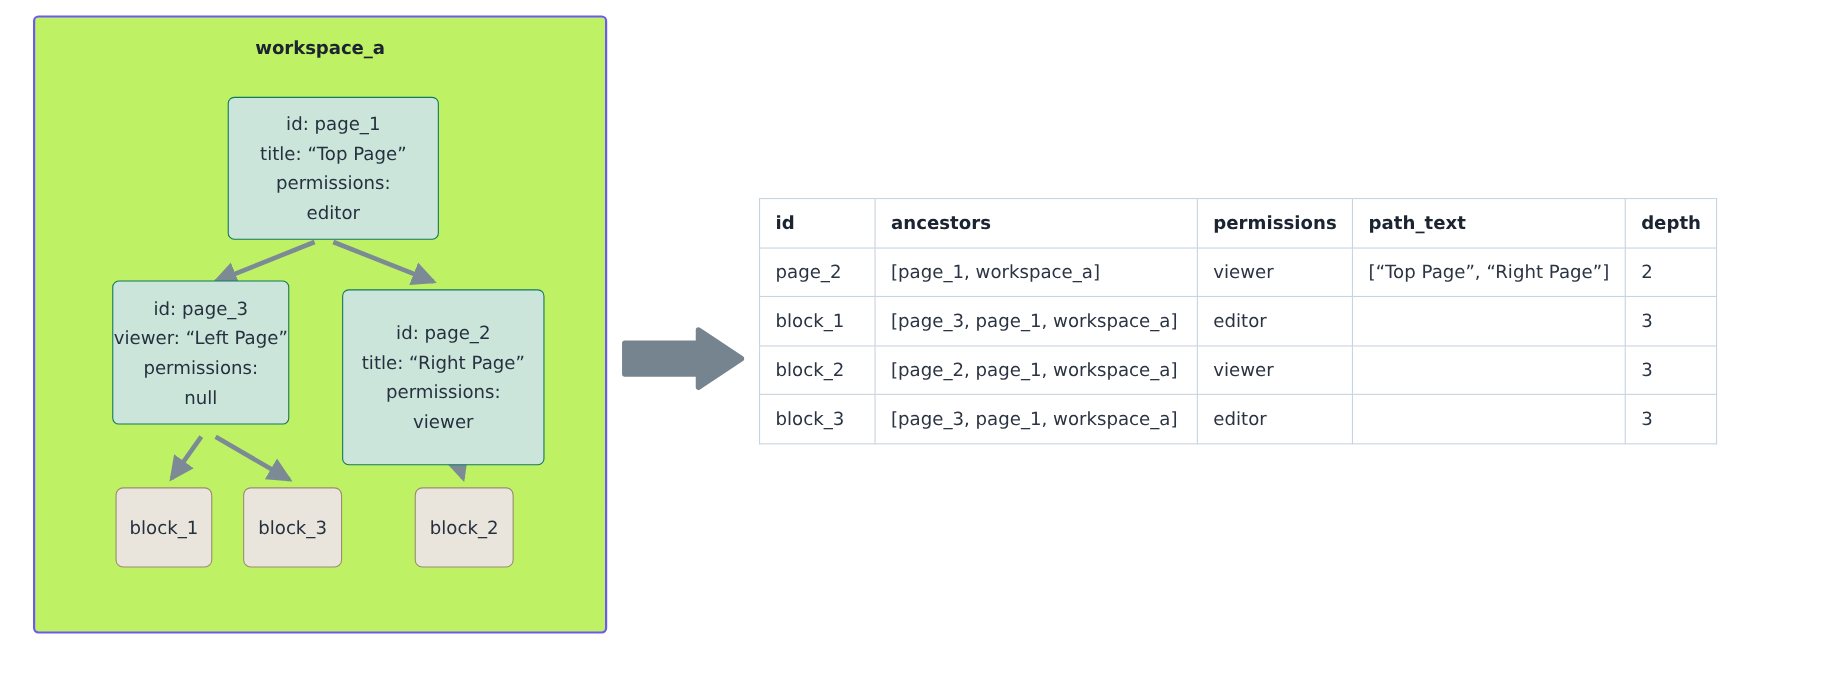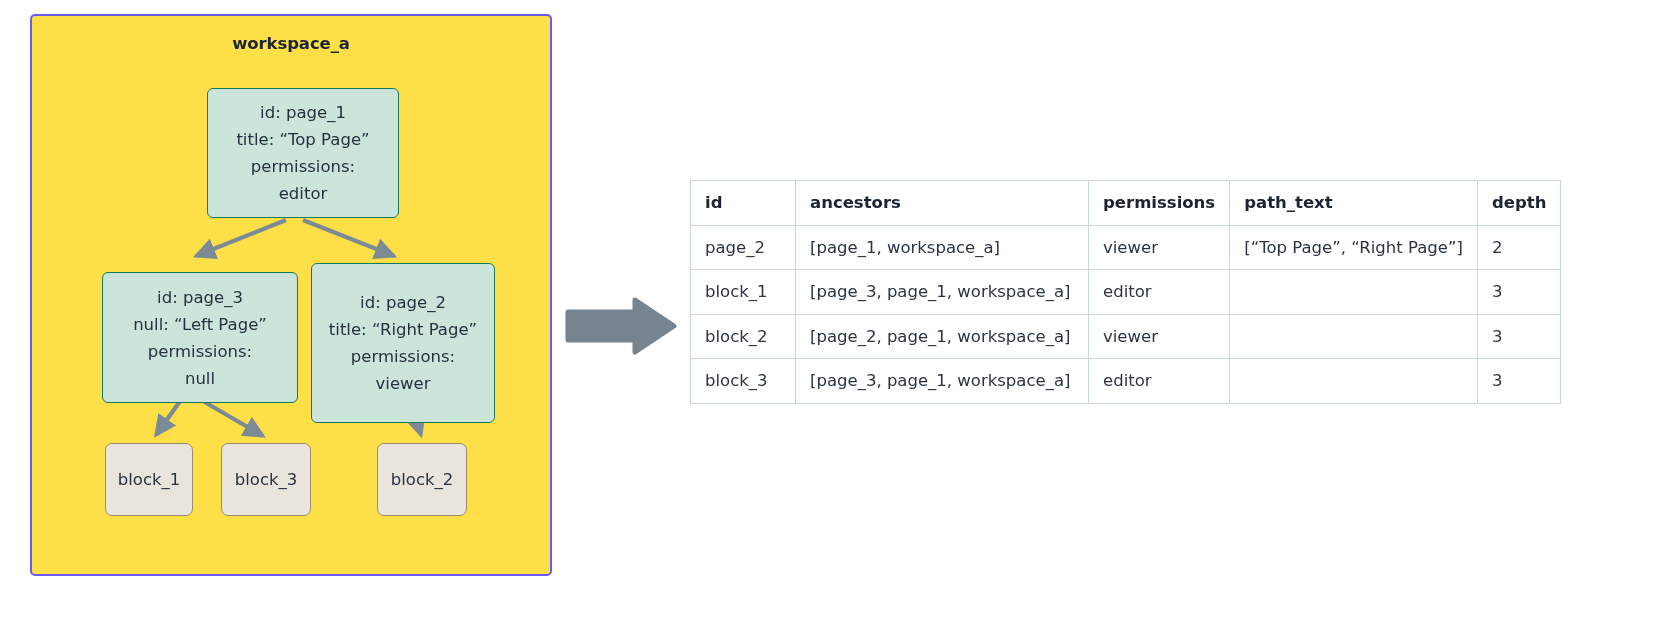--- a/index.html
+++ b/index.html
@@ -17,21 +17,21 @@
     color: #1f2733;
   }
 
   
   #workspace-cluster {
     position: absolute;
     left: 30px;
     top: 14px;
     width: 522px;
     height: 562px;
-    background: #fde047;
+    background: #bef264;
     border: 2px solid #6A5AF0;
     border-radius: 5px;
     box-sizing: border-box;
   }
   #workspace-label {
     position: absolute;
     left: 0;
     top: 18px;
     width: 100%;
     text-align: center;
@@ -73,21 +73,21 @@
     background: #EAE5DC;
     border: 1.6px solid #9C8B6E;
     border-radius: 7px;
     color: #26313f;
     font-size: 16.5px;
     line-height: 24px;
   }
   .node .line { display: block; white-space: pre; }
 
   #node-page_1 { left: 207px; top: 88px;  width: 192px; height: 130px; }
-  #node-page_3 { left: 102px; top: 272px; width: 196px; height: 131px; }
+  #node-page_3 { left: 102px; top: 255px; width: 161px; height: 131px; }
   #node-page_2 { left: 311px; top: 263px; width: 184px; height: 160px; }
   #node-block_1 { left: 105px; top: 443px; width: 88px; height: 73px; }
   #node-block_3 { left: 221px; top: 443px; width: 90px; height: 73px; }
   #node-block_2 { left: 377px; top: 443px; width: 90px; height: 73px; }
 
   
   #transition-arrow {
     position: absolute;
     left: 565px;
     top: 297px;
@@ -155,21 +155,21 @@
 
 <div class="node page" id="node-page_1">
   <span class="line">id: page_1</span>
   <span class="line">title: “Top Page”</span>
   <span class="line">permissions:</span>
   <span class="line">editor</span>
 </div>
 
 <div class="node page" id="node-page_3">
   <span class="line">id: page_3</span>
-  <span class="line">null: “Left Page”</span>
+  <span class="line">viewer: “Left Page”</span>
   <span class="line">permissions:</span>
   <span class="line">null</span>
 </div>
 
 <div class="node page" id="node-page_2">
   <span class="line">id: page_2</span>
   <span class="line">title: “Right Page”</span>
   <span class="line">permissions:</span>
   <span class="line">viewer</span>
 </div>

